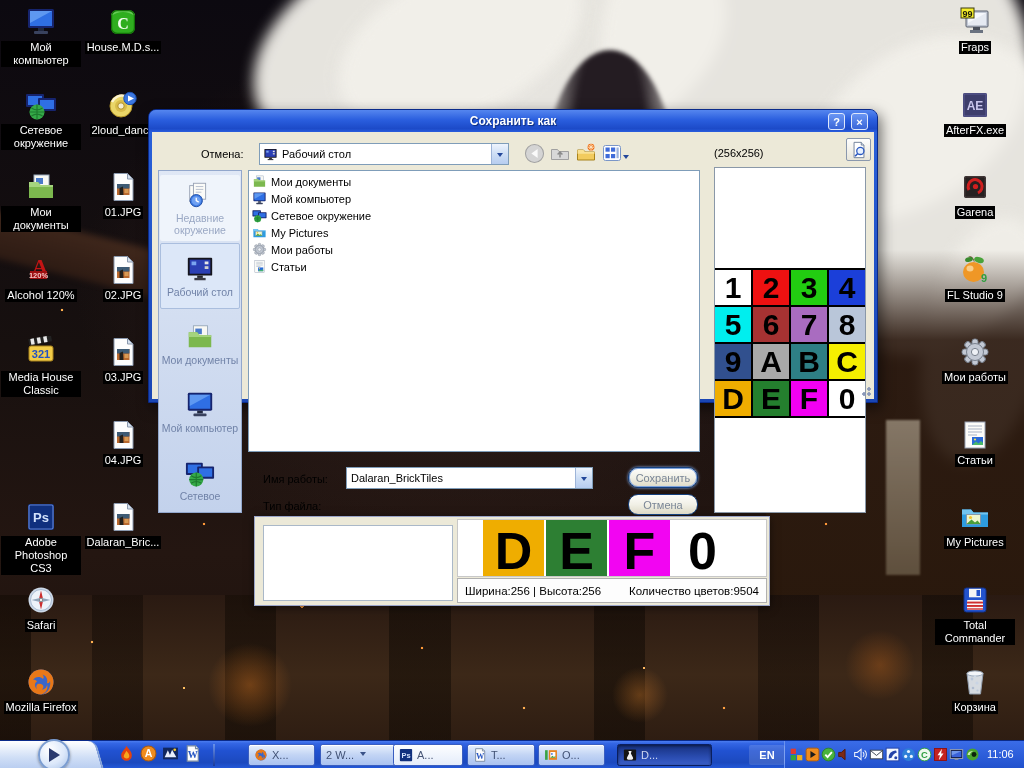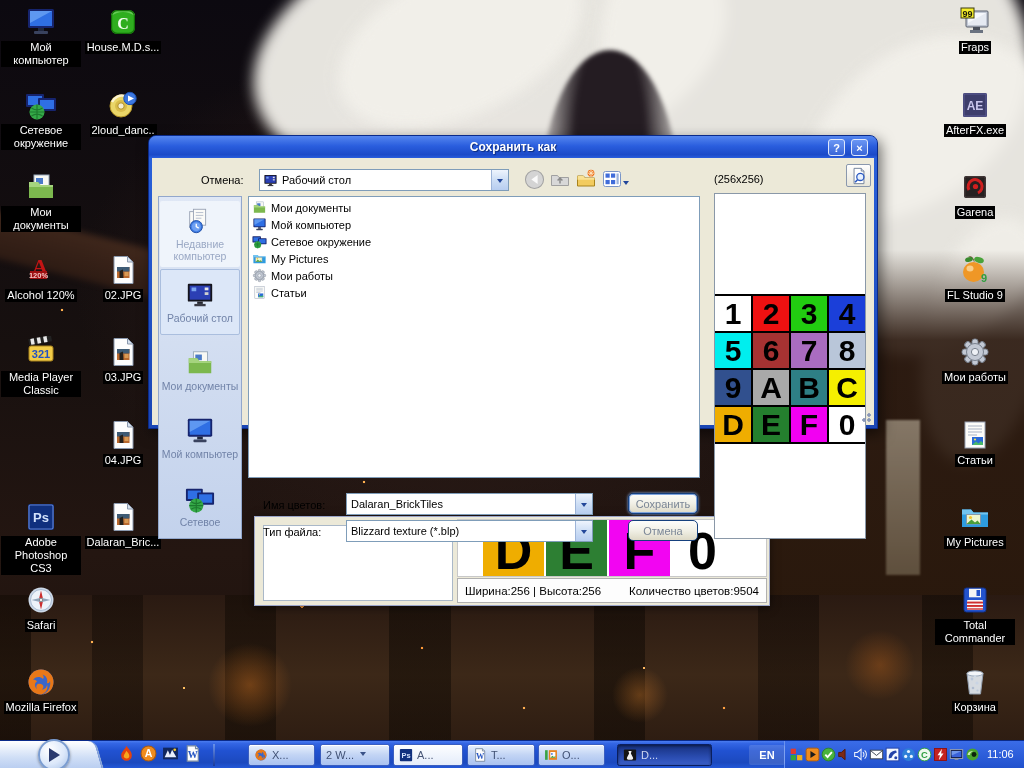--- a/index.html
+++ b/index.html
@@ -55,21 +55,21 @@
 .dic-img{height:33px;display:flex;align-items:flex-end;justify-content:center}
 .dic-lbl{margin-top:3px;background:#000;color:#fff;font-size:11px;line-height:13px;text-align:center;padding:0 2px;max-width:80px}
 .ic{display:inline-flex}
 
 .bgwin{position:absolute;left:254px;top:516px;width:516px;height:90px;background:#ece9d8;border:1px solid #9aa4c8;box-shadow:0 2px 8px rgba(0,0,0,.5);z-index:2}
 .lpanel{position:absolute;left:8px;top:8px;width:190px;height:76px;background:#fff;border:1px solid #aab8c8}
 .strip{position:absolute;left:202px;top:2px;width:310px;height:58px;background:#fff;border:1px solid #c8c8c8;overflow:hidden;display:flex;padding-left:25px}
 .btile{width:61px;height:100%;margin-right:2px;display:flex;align-items:flex-end;justify-content:center;font-weight:bold;font-size:52px;line-height:.95;color:#000}
 .status{position:absolute;left:202px;top:61px;width:310px;height:25px;background:#fdfdfd;border:1px solid #b0b0b0;font-size:11.5px;color:#000;display:flex;align-items:center;justify-content:space-between;padding:0 7px}
 
-.dlg{position:absolute;left:148px;top:135px;width:730px;height:294px;z-index:3;border-radius:8px 8px 0 0;background:linear-gradient(#2a62dc,#1a46b4);border:1px solid #0a2a8a;box-shadow:3px 5px 14px rgba(0,0,0,.55)}
+.dlg{position:absolute;left:148px;top:109px;width:730px;height:294px;z-index:3;border-radius:8px 8px 0 0;background:linear-gradient(#2a62dc,#1a46b4);border:1px solid #0a2a8a;box-shadow:3px 5px 14px rgba(0,0,0,.55)}
 .dlg-title{height:22px;border-radius:7px 7px 0 0;background:linear-gradient(#5586ef,#2a5ede 45%,#1c4ac8 85%,#2a5ede);display:flex;align-items:center;justify-content:center;position:relative}
 .dlg-title-text{color:#fff;font-weight:bold;font-size:12px;text-shadow:1px 1px 1px #0c2a78}
 .tbtn{position:absolute;top:3px;width:17px;height:17px;border-radius:3px;background:linear-gradient(#6a96f4,#3a66d8);border:1px solid #dfe8fc;color:#fff;font-size:11px;font-weight:bold;display:flex;align-items:center;justify-content:center;cursor:pointer}
 .help{right:32px}.close{right:9px}
 .dlg-client{position:absolute;left:3px;right:3px;top:22px;bottom:3px;background:#ece9d8;font-size:11px;color:#000}
 .lbl{position:absolute}
 .folder-lbl{left:49px;top:16px}
 .combo{position:absolute;height:22px;background:#fff;border:1px solid #7f9db9;display:flex;align-items:center;overflow:hidden}
 .folder-combo{left:107px;top:11px;width:250px}
 .combo-ic{margin-left:3px;display:inline-flex}
@@ -86,21 +86,21 @@
 .place-lbl{font-size:10.5px;color:#7183a8;text-align:center;line-height:11.5px;margin-top:3px}
 .place.dim{background:#eff4fb}.place.dim .place-lbl{color:#9aa8c4}
 .place.selected{background:#dce7f8;border:1px solid #aabede}
 .filelist{position:absolute;left:96px;top:38px;width:452px;height:282px;background:#fff;border:1px solid #7f9db9;padding:2px 0;overflow:hidden}
 .frow{display:flex;align-items:center;height:17px;padding-left:3px;gap:4px;cursor:pointer}
 .frow-lbl{font-size:11px}
 .fn-lbl{left:111px;top:341px}.ft-lbl{left:111px;top:368px}
 .fn-combo{left:194px;top:335px;width:247px}
 .ft-combo{left:194px;top:362px;width:247px}
 .fn-input{flex:1;border:0;outline:0;font:11px "Liberation Sans",sans-serif;padding-left:4px;height:18px}
-.xpbtn{position:absolute;width:70px;height:21px;font:11px "Liberation Sans",sans-serif;color:#7a8696;background:linear-gradient(#fdfdfb,#f1f0e6 50%,#ddd9c6);border:1px solid #16417e;border-radius:5px;cursor:pointer}
+.xpbtn{position:absolute;width:70px;height:21px;font:11px "Liberation Sans",sans-serif;color:#7a8696;background:linear-gradient(#fdfdfb,#f1f0e6 50%,#ddd9c6);border:1px solid #16417e;border-radius:10px;cursor:pointer}
 .save{left:476px;top:335px;box-shadow:inset 0 0 0 1px #7da2dd,0 0 3px #8ab4f8}
 .cancel{left:476px;top:362px}
 .pvpane{position:absolute;left:562px;top:35px;width:152px;height:346px;background:#fff;border:1px solid #8a98a8}
 .pv-grid{position:absolute;left:0;top:100px;width:150px;height:150px;display:grid;grid-template-columns:repeat(4,1fr);grid-template-rows:repeat(4,1fr);gap:2px;background:#000;border-top:2px solid #000;border-bottom:2px solid #000}
 .pvcell{display:flex;align-items:center;justify-content:center;font-weight:bold;font-size:30px;line-height:1;color:#000}
 .grip{position:absolute;right:2px;bottom:2px;width:13px;height:13px;cursor:nwse-resize;background-image:
  radial-gradient(circle 1.5px at 10px 10px,#8a98b8 0 1.5px,transparent 2px),
  radial-gradient(circle 1.5px at 10px 5px,#8a98b8 0 1.5px,transparent 2px),
  radial-gradient(circle 1.5px at 5px 10px,#8a98b8 0 1.5px,transparent 2px)}
 
@@ -205,21 +205,21 @@
                 <rect x="4" y="3" width="23" height="6" fill="#222"></rect>
                 <rect x="6" y="3" width="3.5" height="6" fill="#e8e8e8"></rect>
                 <rect x="12.5" y="3" width="3.5" height="6" fill="#e8e8e8"></rect>
                 <rect x="19" y="3" width="3.5" height="6" fill="#e8e8e8"></rect>
               </g>
               <rect x="4" y="10" width="24" height="15" rx="2" fill="#f2cc48" stroke="#a8821c"></rect>
               <text x="16" y="22" font-size="11" font-weight="bold" fill="#2352c4" text-anchor="middle" font-family="Liberation Sans, sans-serif">321</text>
             </svg>
           </span>
         </span>
-        <span class="dic-lbl">Media Player Classic</span>
+        <span class="dic-lbl">Media House Classic</span>
       </div>
       <div class="dicon" style="top:500px">
         <span class="dic-img">
           <span class="ic">
             <svg width="32" height="32" viewBox="0 0 32 32">
               <rect x="3" y="3" width="26" height="26" rx="2" fill="#10307e"></rect>
               <rect x="4" y="4" width="24" height="24" rx="1.5" fill="none" stroke="#5d7fd0" stroke-width="1.2"></rect>
               <text x="16" y="21" font-size="13" font-weight="bold" fill="#d3e2fb" text-anchor="middle" font-family="Liberation Sans, sans-serif">Ps</text>
             </svg>
           </span>
@@ -273,20 +273,35 @@
               <circle cx="14" cy="17" r="11" fill="#ead668" stroke="#b39326"></circle>
               <circle cx="14" cy="17" r="6" fill="#d9bc4a"></circle>
               <circle cx="14" cy="17" r="3.2" fill="#f6eecd" stroke="#b39326"></circle>
               <path d="M5 13 A11 11 0 0 1 18 7" stroke="#fbf3d0" stroke-width="2.5" fill="none"></path>
               <circle cx="23" cy="9.5" r="6.2" fill="#3b77e0" stroke="#1c4fae"></circle>
               <path d="M21 6.5 L27 9.5 L21 12.5Z" fill="#fff"></path>
             </svg>
           </span>
         </span>
         <span class="dic-lbl">2loud_danc..</span>
+      </div>
+      <div class="dicon" style="top:170px">
+        <span class="dic-img">
+          <span class="ic">
+            <svg width="32" height="32" viewBox="0 0 32 32">
+              <path d="M7 2.5 L20.5 2.5 L26 8 L26 29.5 L7 29.5Z" fill="#fdfdfd" stroke="#8a98ad"></path>
+              <path d="M20.5 2.5 L20.5 8 L26 8Z" fill="#d6e0ec" stroke="#8a98ad"></path>
+              <rect x="10" y="13" width="12.5" height="11" fill="#b9692f"></rect>
+              <rect x="10" y="13" width="12.5" height="4.5" fill="#3d5a74"></rect>
+              <path d="M12.5 24 L12.5 17 L16 15.5 L16.5 24Z" fill="#24201c"></path>
+              <rect x="17.5" y="18" width="4" height="4" fill="#d89a55"></rect>
+            </svg>
+          </span>
+        </span>
+        <span class="dic-lbl">01.JPG</span>
       </div>
       <div class="dicon" style="top:252.5px">
         <span class="dic-img">
           <span class="ic">
             <svg width="32" height="32" viewBox="0 0 32 32">
               <path d="M7 2.5 L20.5 2.5 L26 8 L26 29.5 L7 29.5Z" fill="#fdfdfd" stroke="#8a98ad"></path>
               <path d="M20.5 2.5 L20.5 8 L26 8Z" fill="#d6e0ec" stroke="#8a98ad"></path>
               <rect x="10" y="13" width="12.5" height="11" fill="#b9692f"></rect>
               <rect x="10" y="13" width="12.5" height="4.5" fill="#3d5a74"></rect>
               <path d="M12.5 24 L12.5 17 L16 15.5 L16.5 24Z" fill="#24201c"></path>
@@ -571,21 +586,21 @@
             <span class="ic">
               <svg width="30" height="30" viewBox="0 0 32 32">
                 <rect x="5" y="6" width="13" height="17" fill="#fbfbf8" stroke="#9aa4b6"></rect>
                 <rect x="9" y="3.5" width="13" height="17" fill="#fbfbf8" stroke="#9aa4b6"></rect>
                 <path d="M11.5 7 h8 M11.5 10 h8 M11.5 13 h6" stroke="#b3bccc" fill="none"></path>
                 <circle cx="12" cy="22" r="6.5" fill="#3f7ce4" stroke="#1e4da6"></circle>
                 <circle cx="12" cy="22" r="4.8" fill="#6ea0f2"></circle>
                 <path d="M12 18.8 V22 l2.6 1.6" stroke="#fff" stroke-width="1.4" fill="none"></path>
               </svg>
             </span>
-            <div class="place-lbl">Недавние компьютер</div>
+            <div class="place-lbl">Недавние окружение</div>
           </div>
           <div class="place selected">
             <span class="ic">
               <svg width="30" height="30" viewBox="0 0 32 32">
                 <rect x="3" y="4" width="26" height="19" rx="1" fill="#15151d"></rect>
                 <rect x="5" y="6" width="22" height="15" fill="#2b3fb4"></rect>
                 <rect x="7" y="8" width="5" height="4" fill="#7aa4f0"></rect>
                 <rect x="21" y="8" width="4" height="3" fill="#e8e8e8"></rect>
                 <rect x="21" y="13" width="4" height="3" fill="#cfcfcf"></rect>
                 <rect x="13" y="23" width="6" height="2.5" fill="#26262e"></rect>
@@ -705,34 +720,28 @@
                 <rect x="6" y="3" width="20" height="26" fill="#fdfdfa" stroke="#98a2b4"></rect>
                 <path d="M9 7 h14 M9 10 h14 M9 13 h14 M9 16 h9" stroke="#aab4c4" stroke-width="1.2" fill="none"></path>
                 <rect x="13" y="18" width="11" height="8" fill="#2a6ad8"></rect>
                 <path d="M13 26 L17 22.5 L19.5 24.5 L22 22 L24 24 L24 26Z" fill="#49b86a"></path>
                 <circle cx="16" cy="20.5" r="1.1" fill="#f4e24a"></circle>
               </svg>
             </span>
             <span class="frow-lbl">Статьи</span>
           </div>
         </div>
-      <span class="lbl fn-lbl">Имя цветов:</span>
+      <span class="lbl fn-lbl">Имя работы:</span>
       <div class="combo fn-combo">
         <input class="fn-input" value="Dalaran_BrickTiles" style="">
         <span class="combo-btn">
             <i class="tri"></i>
           </span>
       </div>
       <span class="lbl ft-lbl">Тип файла:</span>
-      <div class="combo ft-combo">
-        <span class="combo-text">Blizzard texture (*.blp)</span>
-        <span class="combo-btn">
-            <i class="tri"></i>
-          </span>
-      </div>
       <button class="xpbtn save">Сохранить</button>
       <button class="xpbtn cancel">Отмена</button>
       <div class="pvpane">
         <div class="pv-grid" id="pvgrid">
             <div class="pvcell" style="background:#ffffff">1</div>
             <div class="pvcell" style="background:#ee1111">2</div>
             <div class="pvcell" style="background:#22cc11">3</div>
             <div class="pvcell" style="background:#1b3fd9">4</div>
             <div class="pvcell" style="background:#00eeee">5</div>
             <div class="pvcell" style="background:#a63232">6</div>
@@ -797,21 +806,21 @@
     <div class="tb-div"></div>
     <div class="tray-zone"></div>
     <span id="tbtns"><div class="tbn s-normal" style="left:248px;width:67px">
           <span class="ic">
             <svg width="14" height="14" viewBox="0 0 32 32">
               <circle cx="16" cy="16" r="12.5" fill="#3a66c8"></circle>
               <path d="M16 3.5 C23 3.5 28.5 9 28.5 16 C28.5 23 23.5 28 17.5 28.5 C24 26 26 20 25 15 C24.5 17 23 17.5 22 17 C23 13 21 9.5 17.5 8.5 C19 10 19 12 18 13 C15 10 10 10.5 8 14 C9.5 13.5 11 14 12 15.5 C9 17 9.5 21 12 23 C10 19 13 17 16 18 C19 19 19 22 17 23.5 C20 23.5 22 21 22 18.5 C24 24 19 28 16 28.5 C9 28.5 3.5 23 3.5 16 C3.5 9 9 3.5 16 3.5Z" fill="#e87818"></path>
             </svg>
           </span>
           <span class="tbn-lbl">X...</span>
-        </div><div class="tbn s-normal" style="left:320px;width:70px">
+        </div><div class="tbn s-normal" style="left:320px;width:80px">
           <span class="tbn-lbl">2 W...</span>
           <i class="caret"></i>
         </div><div class="tbn s-light" style="left:393px;width:70px">
           <span class="ic">
             <svg width="14" height="14" viewBox="0 0 16 16">
               <rect x="1" y="1" width="14" height="14" rx="1" fill="#10307e"></rect>
               <text x="8" y="11.6" font-size="8.5" font-weight="bold" fill="#d3e2fb" text-anchor="middle" font-family="Liberation Sans, sans-serif">Ps</text>
             </svg>
           </span>
           <span class="tbn-lbl">A...</span>

